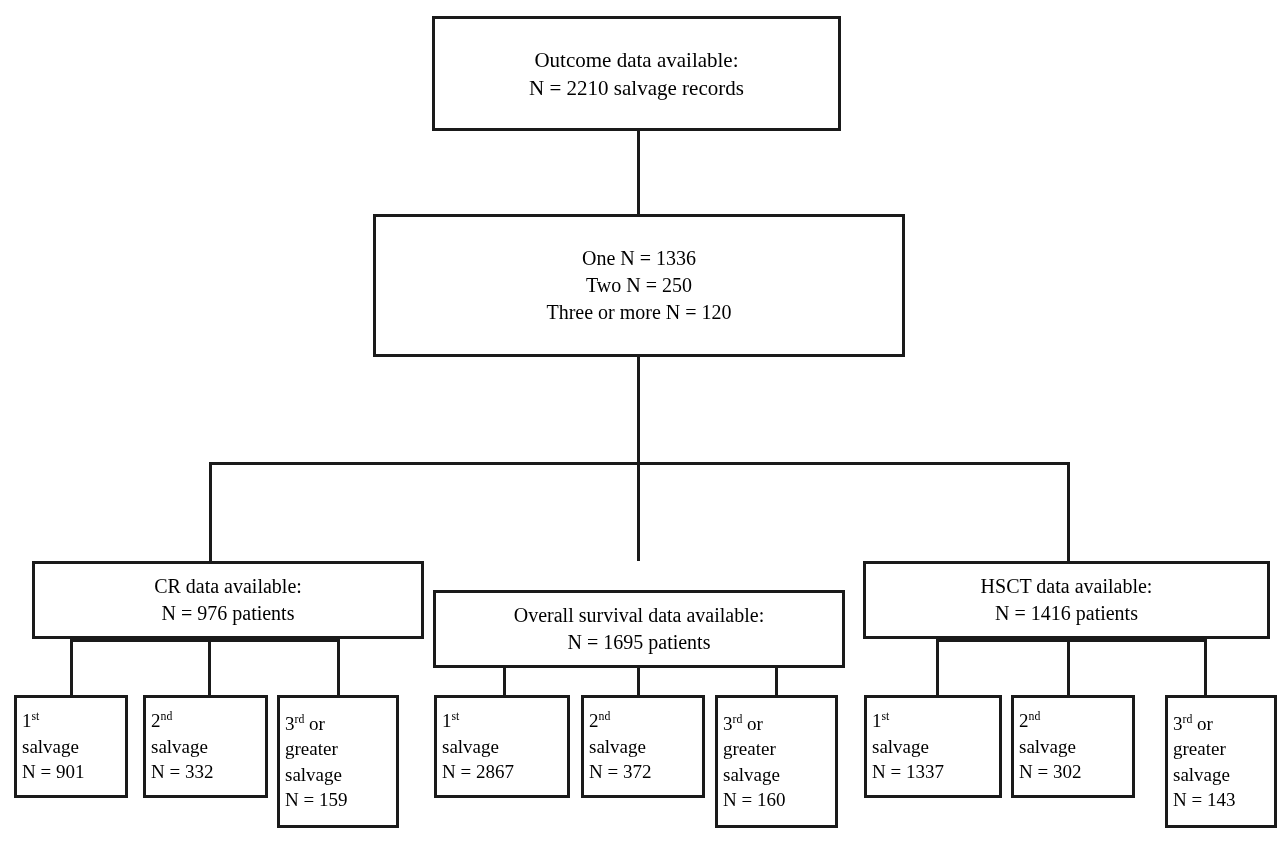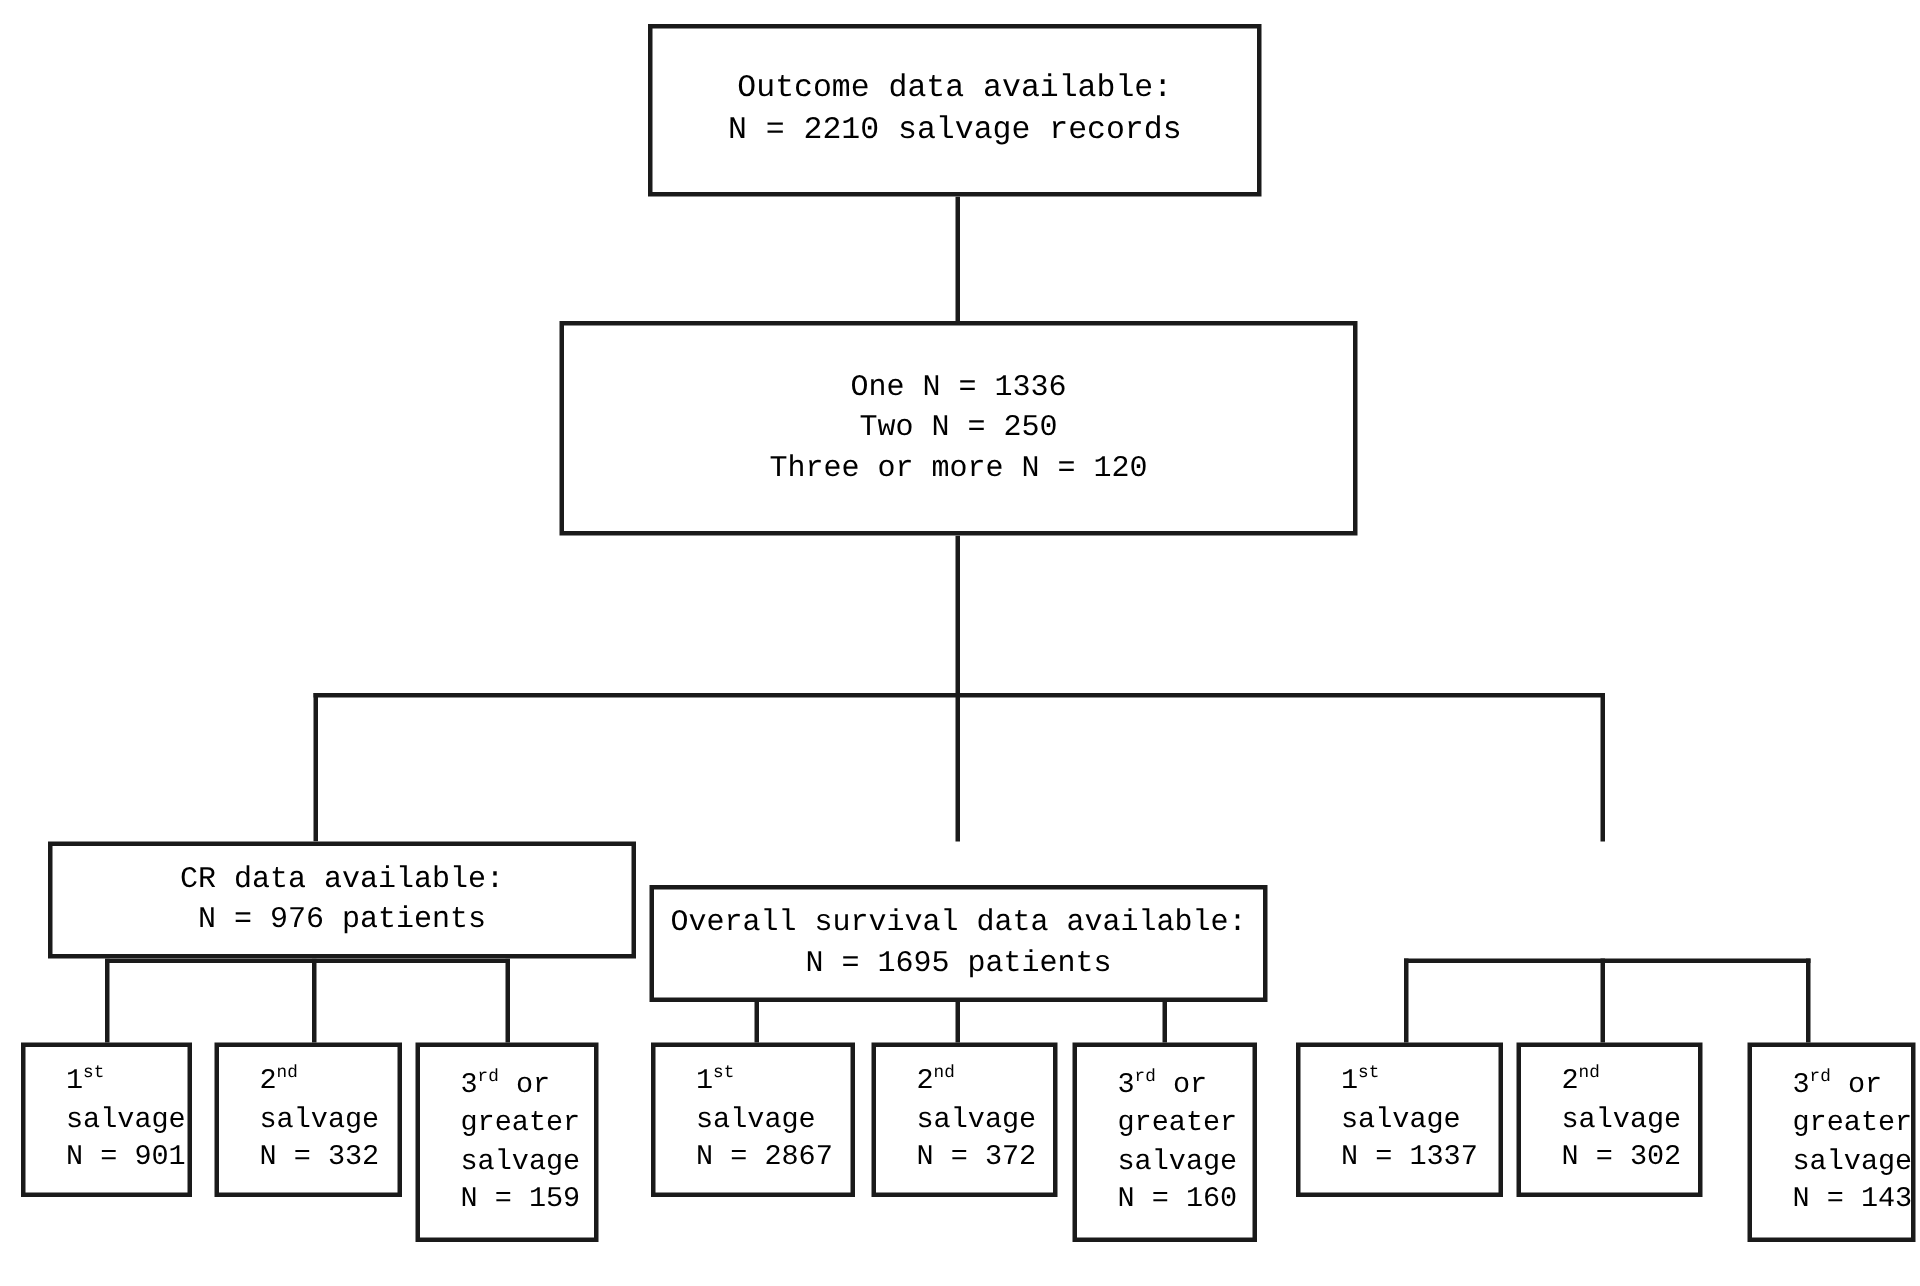--- a/index.html
+++ b/index.html
@@ -6,21 +6,21 @@
   html, body {
     margin: 0;
     padding: 0;
     background: #ffffff;
   }
   #canvas {
     position: relative;
     width: 1280px;
     height: 857px;
     background: #ffffff;
-    font-family: Liberation Mono, monospace;
+    font-family: Liberation Serif, serif;
     color: #000000;
     overflow: hidden;
   }
   .box {
     position: absolute;
     box-sizing: border-box;
     border: 3px solid #1a1a1a;
     background: #ffffff;
     display: flex;
     flex-direction: column;
@@ -41,21 +41,21 @@
     z-index: 1;
   }
   .vline { width: 3px; }
   .hline { height: 3px; }
 
   .t-lg { font-size: 21px; line-height: 28px; }
   .t-md { font-size: 20px; line-height: 27px; }
   .t-sm { font-size: 19px; line-height: 25.5px; }
 
   .box .line-text { white-space: nowrap; }
-  .box.leftal .line-text { padding-left: 27px; }
+  .box.leftal .line-text { padding-left: 5px; }
   sup {
     font-size: 0.62em;
     vertical-align: super;
     line-height: 0;
   }
 </style>
 </head>
 <body>
 
 <div id="canvas">
@@ -141,20 +141,24 @@
 
   <div class="box leftal t-sm" style="left:715px; top:695px; width:123px; height:133px;">
     <div class="line-text">
       <span>3</span><sup>rd</sup><span> or</span>
     </div>
     <div class="line-text">greater</div>
     <div class="line-text">salvage</div>
     <div class="line-text">N = 160</div>
   </div>
 
+  <div class="box center t-md" style="left:863px; top:561px; width:407px; height:78px;">
+    <div class="line-text">HSCT data available:</div>
+    <div class="line-text">N = 1416 patients</div>
+  </div>
   <div class="line hline" style="left:936px; top:639px; width:271px;"></div>
   <div class="line vline" style="left:936px; top:639px; height:57px;"></div>
   <div class="line vline" style="left:1067px; top:639px; height:57px;"></div>
   <div class="line vline" style="left:1204px; top:639px; height:57px;"></div>
 
   <div class="box leftal t-sm" style="left:864px; top:695px; width:138px; height:103px;">
     <div class="line-text">
       <span>1</span><sup>st</sup><span></span>
     </div>
     <div class="line-text">salvage</div>

